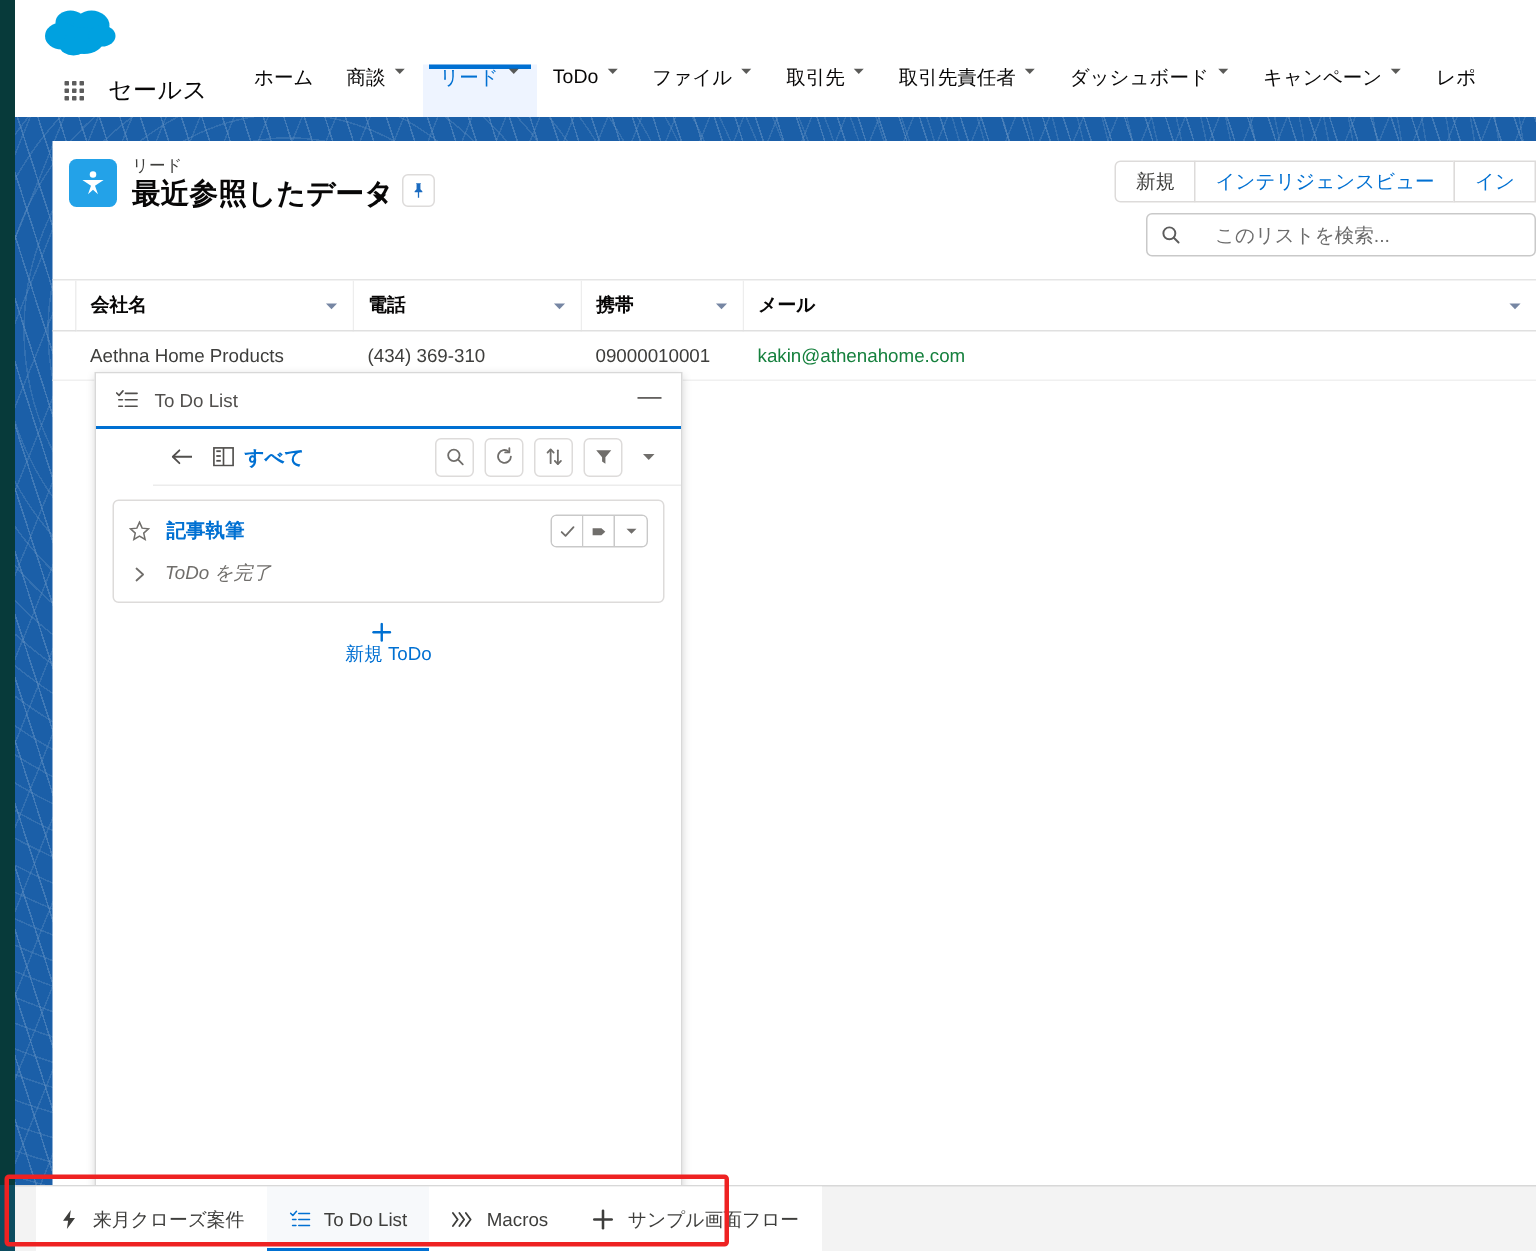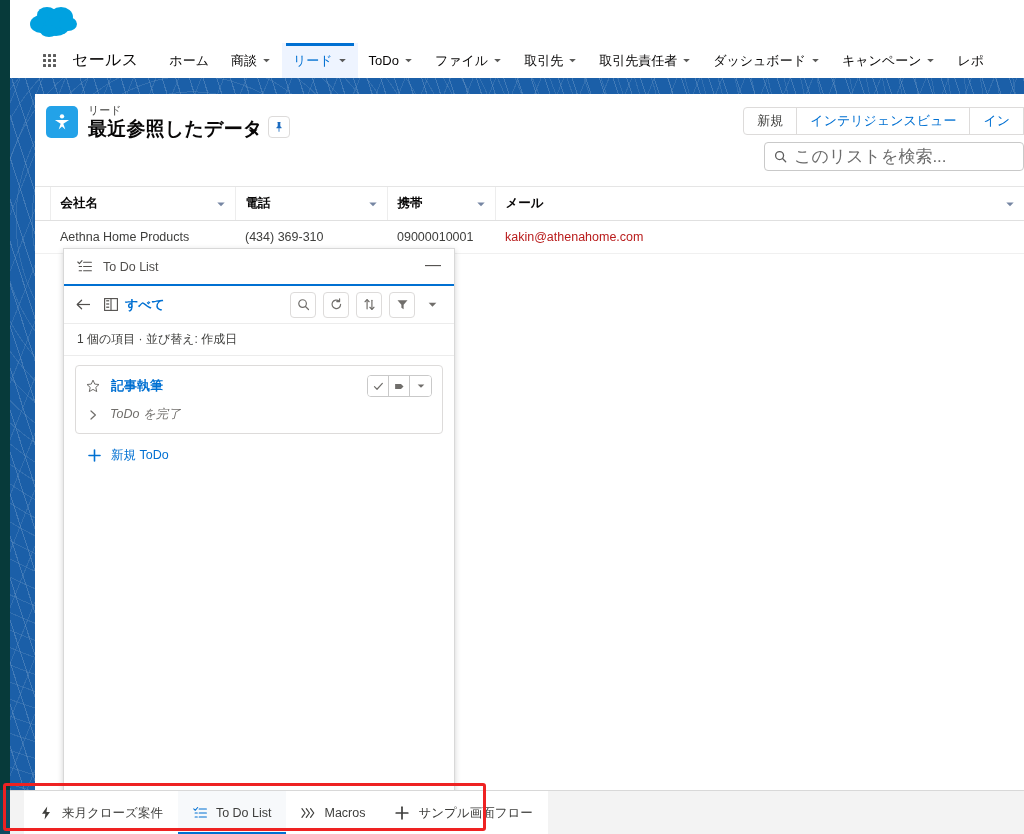--- a/index.html
+++ b/index.html
@@ -56,21 +56,21 @@
     width: 34px; display: flex; align-items: center; justify-content: center;
     margin-left: 22px; cursor: pointer;
   }
   .dotgrid { display: grid; grid-template-columns: repeat(3,3px); gap: 2px; }
   .dotgrid i { width: 3px; height: 3px; background: #5c5c5c; display: block; border-radius: 0.5px; }
   #appname {
     display: flex; align-items: center; font-size: 16px; color: #080707;
     font-weight: 400; padding: 0 6px; margin-right: 14px; letter-spacing: .3px;
   }
   .navitem {
-    display: flex; align-items: center; gap: 5px; padding: 0 11px;
+    display: flex; align-items: flex-start; gap: 5px; padding: 0 11px;
     font-size: 13px; color: #080707; cursor: pointer; position: relative;
     white-space: nowrap;
   }
   .navitem.active { background: #eef4ff; }
   .navitem.active::before {
     content: ""; position: absolute; left: 4px; right: 4px; top: 0;
     height: 3px; background: #0070d2;
   }
   .navitem .chev { width: 9px; height: 9px; opacity: .85; }
 
@@ -127,22 +127,22 @@
   }
   .hdrbtn:first-child { border-radius: 4px 0 0 4px; }
 
   #listsearch {
     position: absolute; right: 0px; top: 48px; width: 260px; height: 29px;
     border: 1px solid #c9c9c9; border-radius: 4px; background: #fff;
     display: flex; align-items: center; padding: 0 9px; overflow: hidden;
   }
   #listsearch .mag { width: 13px; height: 13px; margin-right: 7px; flex:0 0 auto; }
   #listsearch input {
-    border: 0; outline: 0; font-size: 17px; color: #3e3e3c; width: 100%;
-    font-family: "Liberation Sans", sans-serif; background: transparent;
+    border: 0; outline: 0; font-size: 13px; color: #3e3e3c; width: 100%;
+    font-family: "Liberation Sans", sans-serif; background: transparent; margin-left: 16px;
   }
   #listsearch input::placeholder { color: #6b6b6b; }
 
   
   #datatable {
     position: absolute; left: 0; top: 92px; width: 989px;
     border-top: 1px solid #e5e5e5;
   }
   #datatable table { border-collapse: collapse; width: 989px; table-layout: fixed; padding-left: 29px; }
   #datatable th {
@@ -150,21 +150,21 @@
     text-align: left; padding: 0 10px; border-bottom: 1px solid #e0e0e0;
     border-right: 1px solid #ededed; background: #fff; position: relative;
   }
   #datatable th .hcaret {
     position: absolute; right: 9px; top: 12px; width: 10px; height: 10px; opacity: .8;
   }
   #datatable td {
     height: 33px; font-size: 12.5px; color: #3e3e3c; padding: 0 10px;
     border-bottom: 1px solid #f0f0f0; white-space: nowrap; overflow: hidden;
   }
-  #datatable td.link { color: #b91c1c; }
+  #datatable td.link { color: #15803d; }
   #datatable .colchk { width: 15px; }
 
   
   #todopanel {
     position: absolute; left: 28px; top: 154px; width: 392px; height: 616px;
     background: #ffffff; border: 1px solid #d8d8d8;
     box-shadow: 0 2px 6px rgba(0,0,0,.18);
     z-index: 40;
   }
   #todo-head {
@@ -173,20 +173,21 @@
   }
   #todo-head .listicon { width: 15px; height: 15px; margin-right: 11px; }
   #todo-head .ttl { font-size: 12.5px; color: #514f4d; }
   #todo-head .minimize {
     margin-left: auto; font-size: 16px; color: #514f4d; cursor: pointer;
     line-height: 1; padding-bottom: 4px;
   }
   #todo-toolbar {
     height: 38px; display: flex; align-items: center; padding: 0 12px;
     border-bottom: 1px solid #ececec;
+    margin-left: 38px;
   }
   #todo-toolbar .backarrow { width: 15px; height: 13px; margin-right: 13px; cursor: pointer; }
   #todo-toolbar .splitico { width: 14px; height: 13px; margin-right: 7px; }
   #todo-toolbar .scope { font-size: 13px; font-weight: bold; color: #0070d2; cursor: pointer; }
   #todo-toolbar .ico-group { margin-left: auto; display: flex; align-items: center; gap: 7px; }
   .iconbtn {
     width: 26px; height: 26px; border: 1px solid #dddbda; border-radius: 4px;
     background: #fff; display: flex; align-items: center; justify-content: center; cursor: pointer;
   }
   .plainchev { width: 20px; display: flex; align-items: center; justify-content: center; cursor: pointer; }
@@ -206,21 +207,21 @@
   .btngroup > div {
     width: 21px; height: 20px; display: flex; align-items: center; justify-content: center;
     border-right: 1px solid #c9c9c9; cursor: pointer; background: #fff;
   }
   .btngroup > div:last-child { border-right: 0; }
   .todocard .row2 { display: flex; align-items: center; margin-top: 9px; padding-left: 1px; }
   .todocard .row2 .chevr { width: 12px; height: 12px; margin-right: 11px; }
   .todocard .row2 .sub { font-size: 12.5px; color: #706e6b; font-style: italic; }
   #todo-new {
     display: flex; align-items: center; padding: 13px 13px 0 13px;
-    font-size: 12.5px; color: #0070d2; cursor: pointer;
+    font-size: 12.5px; color: #0070d2; cursor: pointer; flex-direction: column;
   }
   #todo-new .plus { width: 13px; height: 13px; margin-right: 10px; }
 
   
   #utilitybar {
     position: absolute; left: 10px; top: 790px; width: 1014px; height: 56px;
     background: #f3f3f3; border-top: 1px solid #d8d8d8;
   }
   #utilinner { position: absolute; left: 14px; top: 0; height: 44px; display: flex; }
   .utilitem {
@@ -512,21 +513,20 @@
             </svg>
           </span>
           <span class="plainchev">
             <svg viewBox="0 0 12 12" width="11" height="11">
                 <path d="M1.8 4 L6 8.4 L10.2 4 Z" fill="#706e6b"></path>
               </svg>
           </span>
         </span>
       </div>
 
-      <div id="todo-meta">1 個の項目 · 並び替え: 作成日</div>
 
       <div id="todo-items">
         <div class="todocard">
           <div class="row1">
             <span class="star">
               <svg viewBox="0 0 14 14" width="14" height="14">
                 <path d="M7 1.1 L8.75 5.1 L13 5.5 L9.8 8.4 L10.75 12.6 L7 10.4 L3.25 12.6 L4.2 8.4 L1 5.5 L5.25 5.1 Z" fill="none" stroke="#706e6b" stroke-width="1"></path>
               </svg>
             </span>
             <span class="subject">記事執筆</span>

